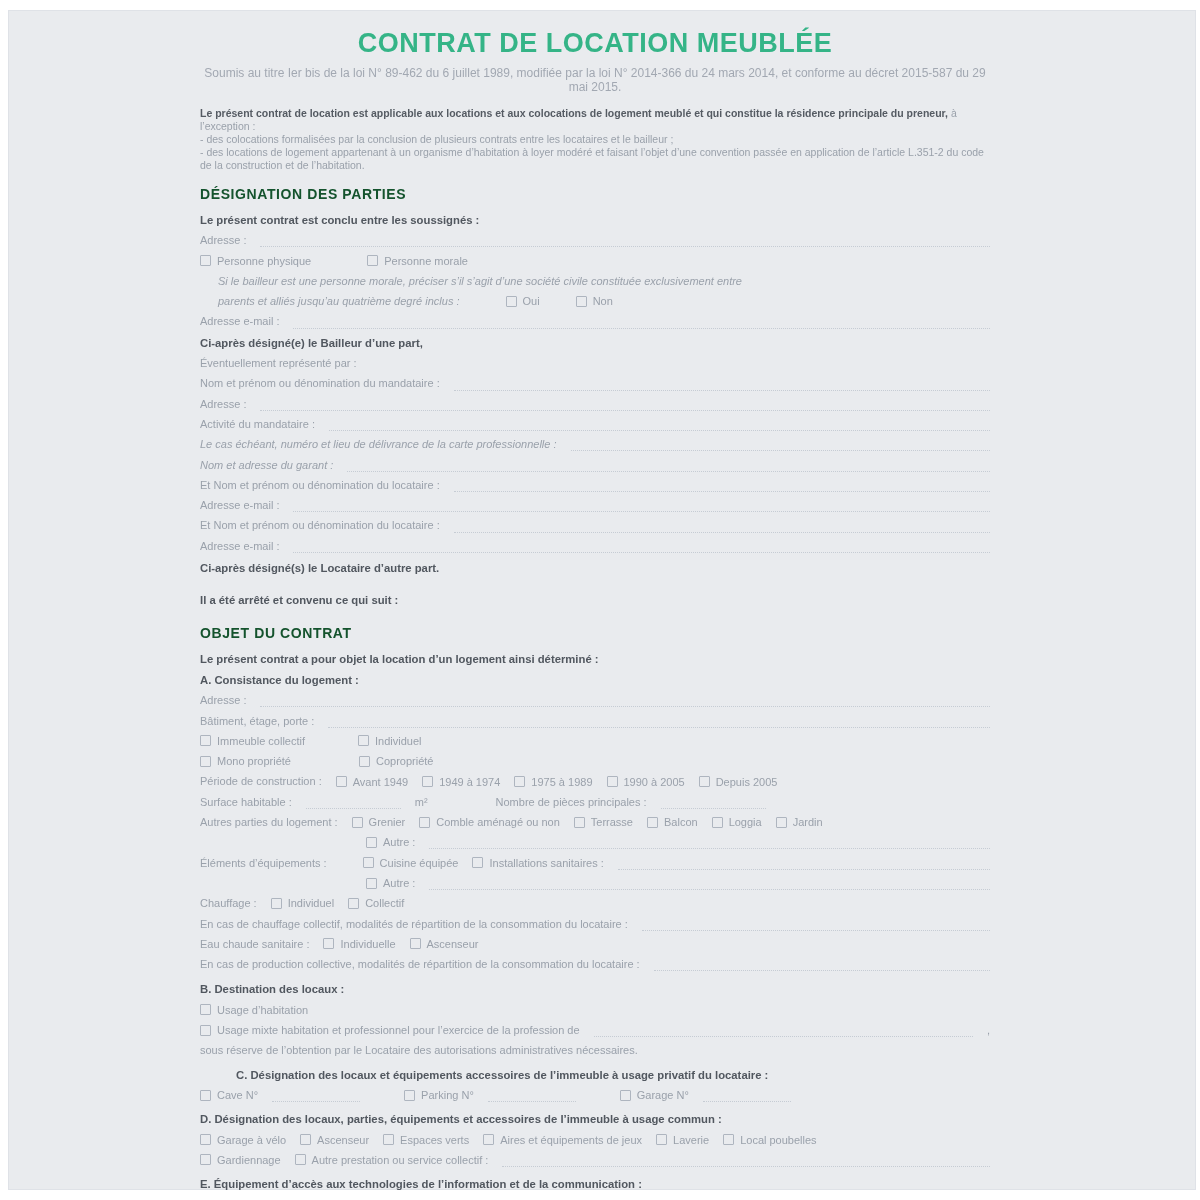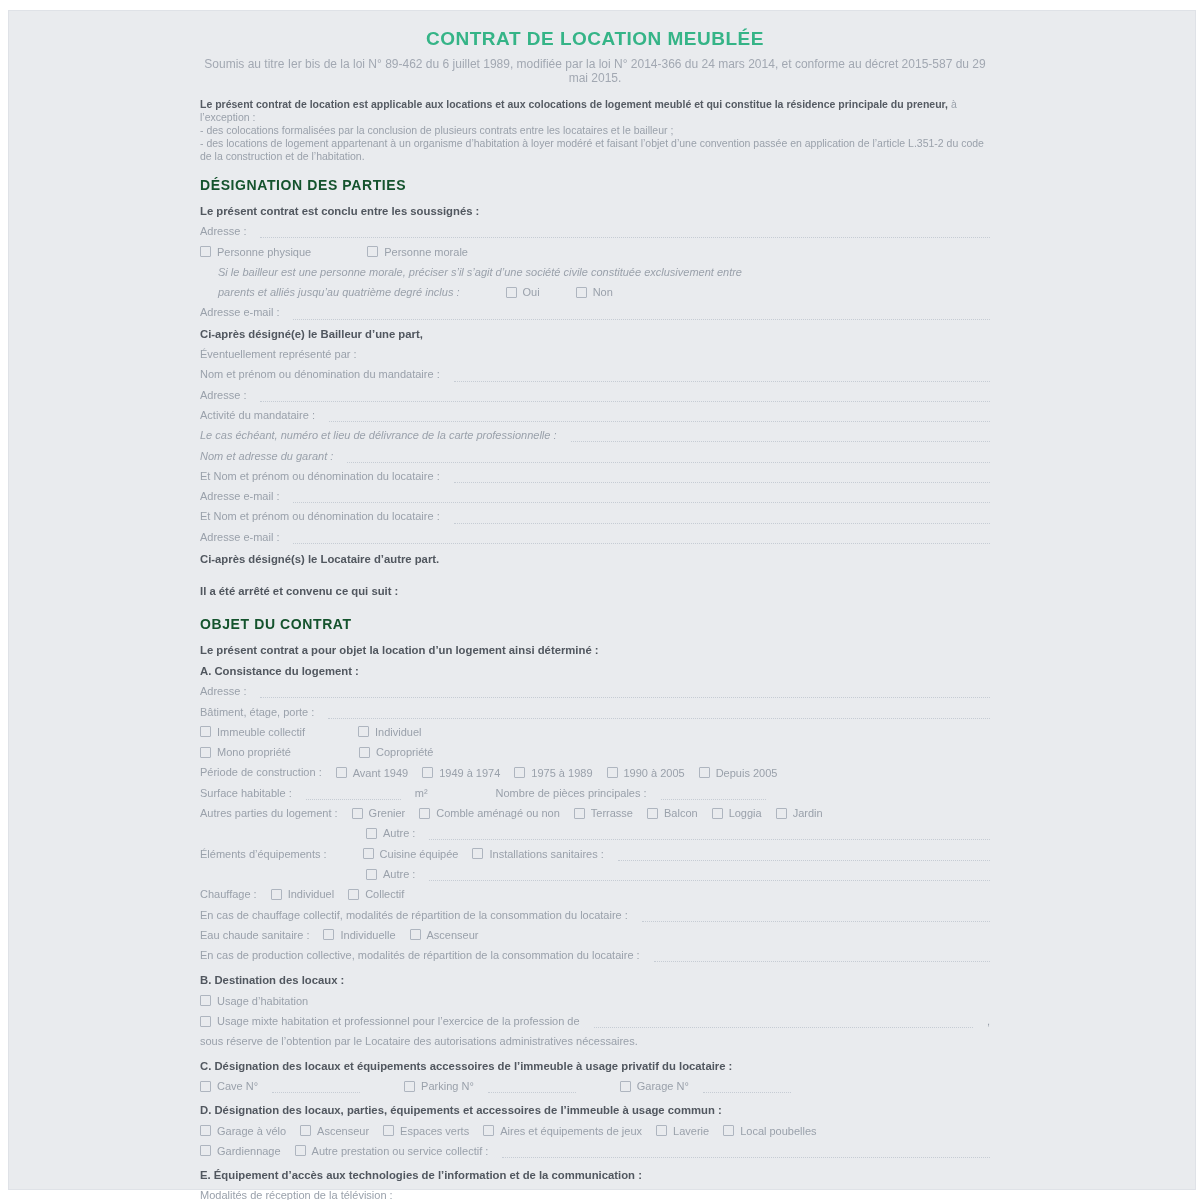--- a/index.html
+++ b/index.html
@@ -6,21 +6,21 @@
   body{
     width:1200px;height:1200px;position:relative;background:#ffffff;
     font-family:"Liberation Sans", sans-serif;overflow:hidden;
   }
   .page{
     position:absolute;left:8px;top:10px;width:1188px;height:1180px;
     background:#e9ebee;box-shadow:inset 0 0 0 1px #dfe2e7;
   }
   .content{position:absolute;left:192px;top:0;width:790px;}
   .doc-title{
-    margin-top:18px;text-align:center;font-size:19px;font-weight:bold;
+    margin-top:18px;text-align:center;font-size:27px;font-weight:bold;
     color:#35b487;letter-spacing:.5px;
   }
   .doc-subtitle{margin-top:7px;text-align:center;font-size:12px;color:#a2a8b2;}
   .intro{margin-top:13px;font-size:10.5px;line-height:13px;color:#9aa1ab;}
   .intro .lead-bold{font-weight:bold;color:#555b63;}
   .intro p{margin:0;}
   .h2{
     margin:14px 0 8px;font-size:14px;font-weight:bold;color:#14532d;
     letter-spacing:.6px;
   }
@@ -215,21 +215,21 @@
           <span class="cbw"><span class="cbx"></span><span>Usage d’habitation</span></span>
         </div>
         <div class="row">
           <span class="cbw"><span class="cbx"></span><span>Usage mixte habitation et professionnel pour l’exercice de la profession de</span></span>
           <span class="dots fill"></span>
           <span class="t">,</span>
         </div>
         <div class="row">
           <span class="t">sous réserve de l’obtention par le Locataire des autorisations administratives nécessaires.</span>
         </div>
-        <div class="row" style="margin-top: 4px;">
+        <div class="row" style="margin-top: 4px; margin-left: 36px;">
           <span class="t b">C. Désignation des locaux et équipements accessoires de l’immeuble à usage privatif du locataire :</span>
         </div>
         <div class="row">
           <span class="cbw"><span class="cbx"></span><span>Cave N°</span></span>
           <span class="dots" style="width: 88px;"></span>
           <span class="gap" style="width: 16px;"></span>
           <span class="cbw"><span class="cbx"></span><span>Parking N°</span></span>
           <span class="dots" style="width: 88px;"></span>
           <span class="gap" style="width: 16px;"></span>
           <span class="cbw"><span class="cbx"></span><span>Garage N°</span></span>

